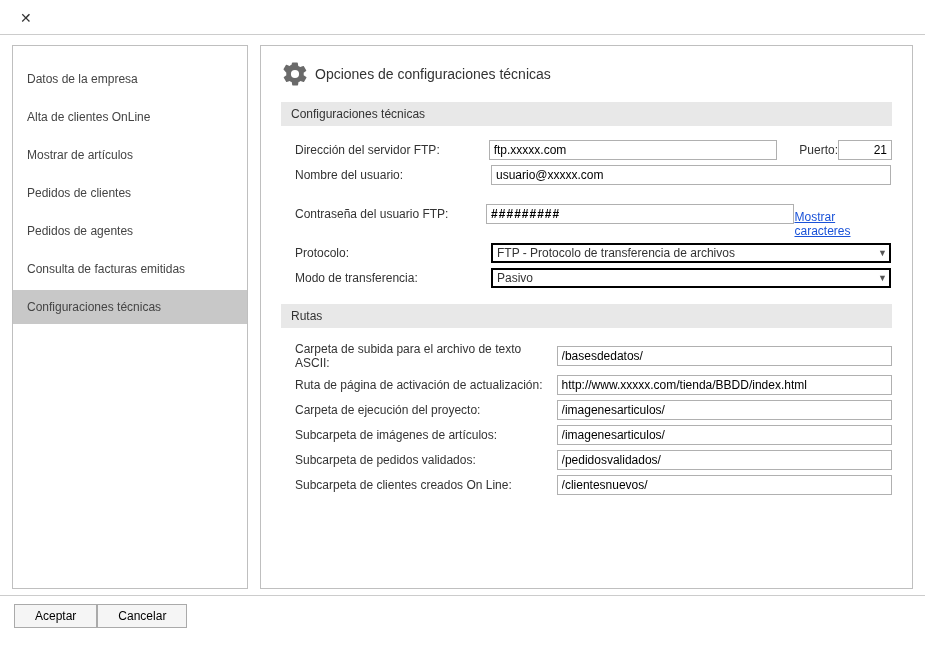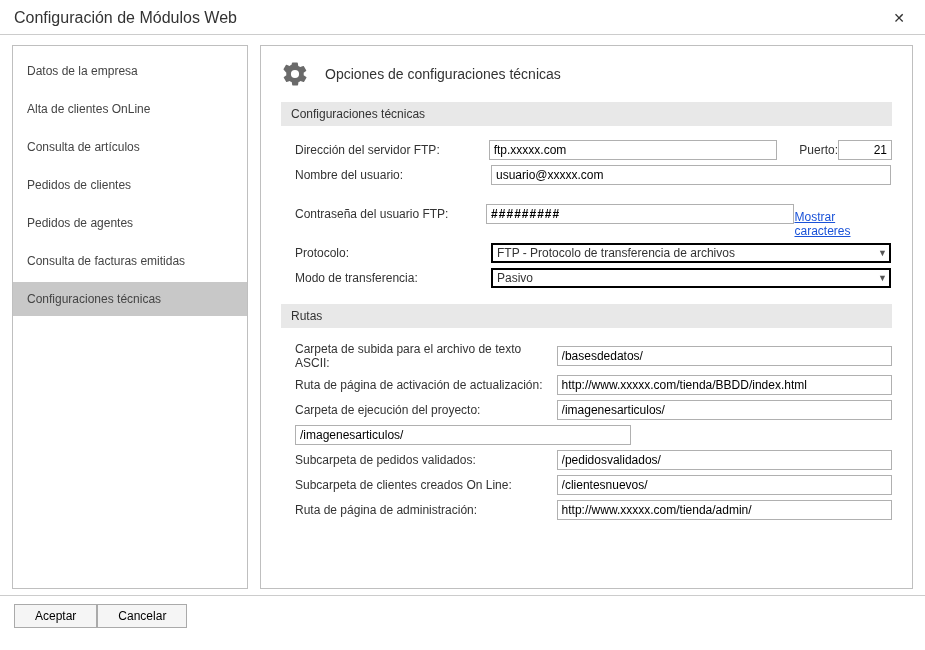--- a/index.html
+++ b/index.html
@@ -35,21 +35,21 @@
   .main-wrap {
     display: flex;
     padding: 10px 12px 6px 12px;
     gap: 12px;
     height: 560px;
   }
   .side-panel {
     width: 236px;
     border: 1px solid #bfbfbf;
     background: #ffffff;
-    padding-top: 8px;
+    padding-top: 16px;
   }
   .nav-item {
     padding: 10px 14px;
     font-size: 12px;
     color: #444;
     cursor: pointer;
     margin-bottom: 4px;
   }
   .nav-item.active {
     background: #c8c8c8;
@@ -57,21 +57,21 @@
   .content-panel {
     flex: 1;
     border: 1px solid #bfbfbf;
     background: #ffffff;
     padding: 14px 20px;
     overflow: hidden;
   }
   .section-header {
     display: flex;
     align-items: center;
-    gap: 16px;
+    gap: 6px;
     margin-bottom: 14px;
   }
   .gear-icon svg { display: block; }
   .section-title {
     font-size: 14px;
     color: #333;
   }
   .group-label {
     background: #e8e8e8;
     padding: 5px 10px;
@@ -144,31 +144,30 @@
     font-family: inherit;
     cursor: pointer;
     min-width: 78px;
   }
   .pw-dots { letter-spacing: 1px; font-weight: bold; }
 </style>
 </head>
 <body>
 
 <div class="titlebar">
-  <span>Configuración de Módulos Web</span>
   <span class="close-x">✕</span>
 </div>
 <div class="sep"></div>
 
 <div class="main-wrap">
 
   <div class="side-panel">
     <div class="nav-item"><span>Datos de la empresa</span></div>
     <div class="nav-item"><span>Alta de clientes OnLine</span></div>
-    <div class="nav-item"><span>Consulta de artículos</span></div>
+    <div class="nav-item"><span>Mostrar de artículos</span></div>
     <div class="nav-item"><span>Pedidos de clientes</span></div>
     <div class="nav-item"><span>Pedidos de agentes</span></div>
     <div class="nav-item"><span>Consulta de facturas emitidas</span></div>
     <div class="nav-item active"><span>Configuraciones técnicas</span></div>
   </div>
 
   <div class="content-panel">
 
     <div class="section-header">
       <span class="gear-icon">
@@ -227,33 +226,30 @@
     </div>
     <div class="form-row">
       <span class="fl-2">Ruta de página de activación de actualización:</span>
       <input class="input-text path-input" value="http://www.xxxxx.com/tienda/BBDD/index.html" style="">
     </div>
     <div class="form-row">
       <span class="fl-2">Carpeta de ejecución del proyecto:</span>
       <input class="input-text path-input" value="/imagenesarticulos/" style="">
     </div>
     <div class="form-row">
+      <span class="fl-2">Subcarpeta de imágenes de artículos:</span>
       <input class="input-text path-input" value="/imagenesarticulos/" style="">
     </div>
     <div class="form-row">
       <span class="fl-2">Subcarpeta de pedidos validados:</span>
       <input class="input-text path-input" value="/pedidosvalidados/" style="">
     </div>
     <div class="form-row">
       <span class="fl-2">Subcarpeta de clientes creados On Line:</span>
       <input class="input-text path-input" value="/clientesnuevos/" style="">
-    </div>
-    <div class="form-row">
-      <span class="fl-2">Ruta de página de administración:</span>
-      <input class="input-text path-input" value="http://www.xxxxx.com/tienda/admin/" style="">
     </div>
 
   </div>
 </div>
 
 <div class="sep"></div>
 <div class="footer">
   <button class="btn">Aceptar</button>
   <button class="btn">Cancelar</button>
 </div>

